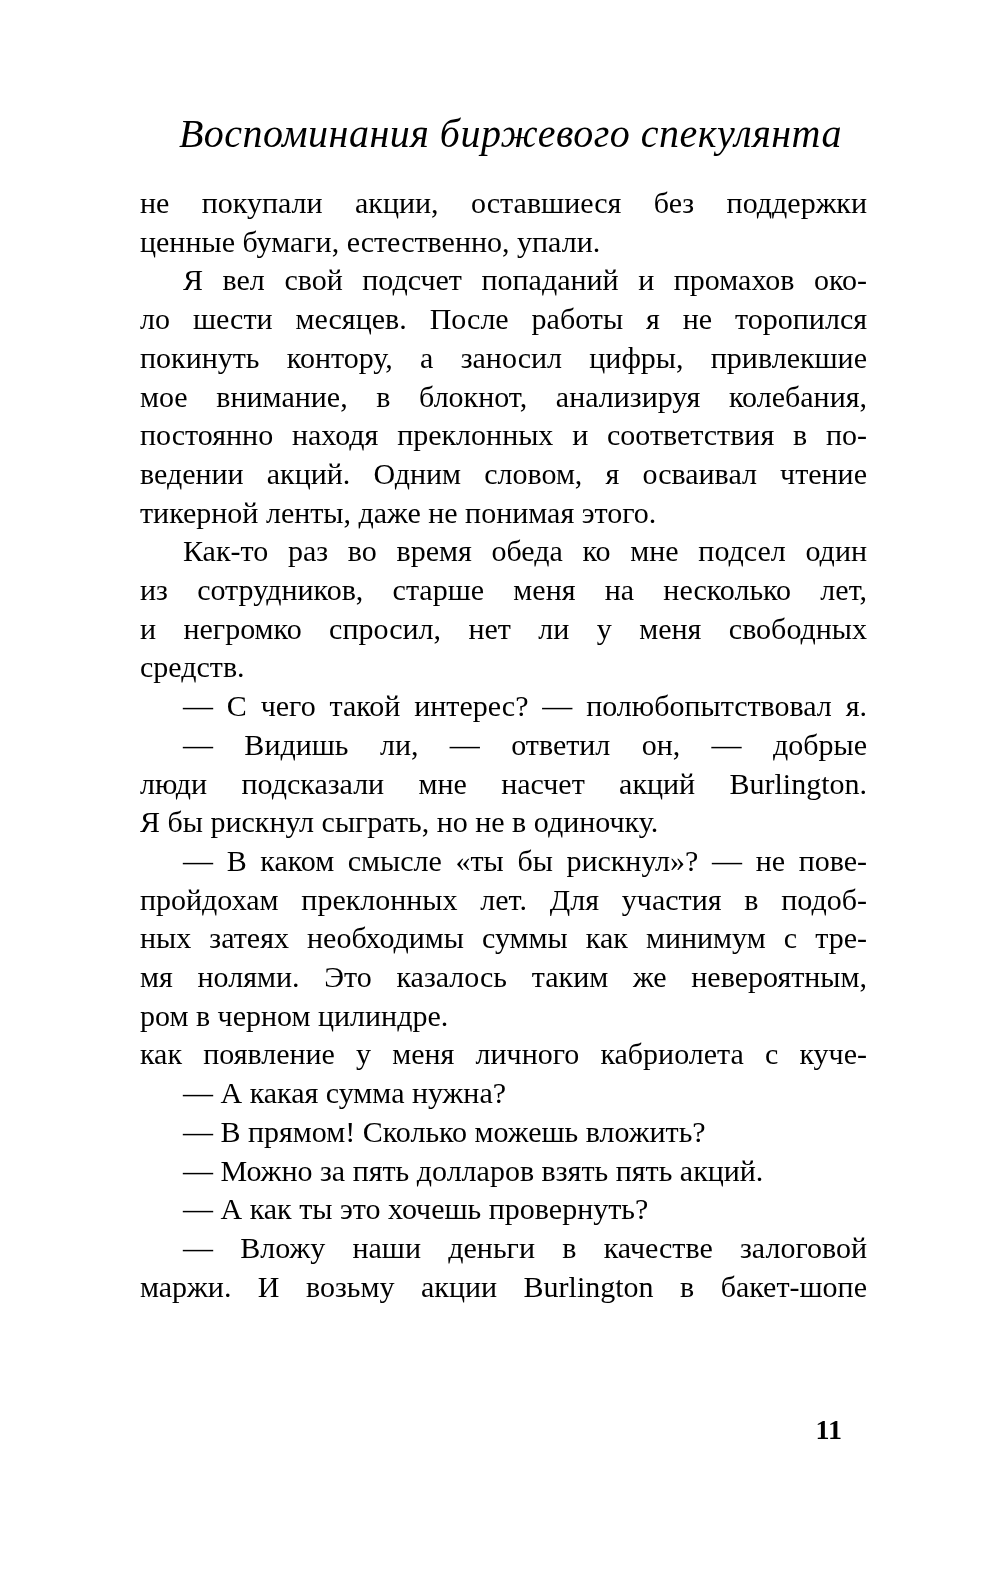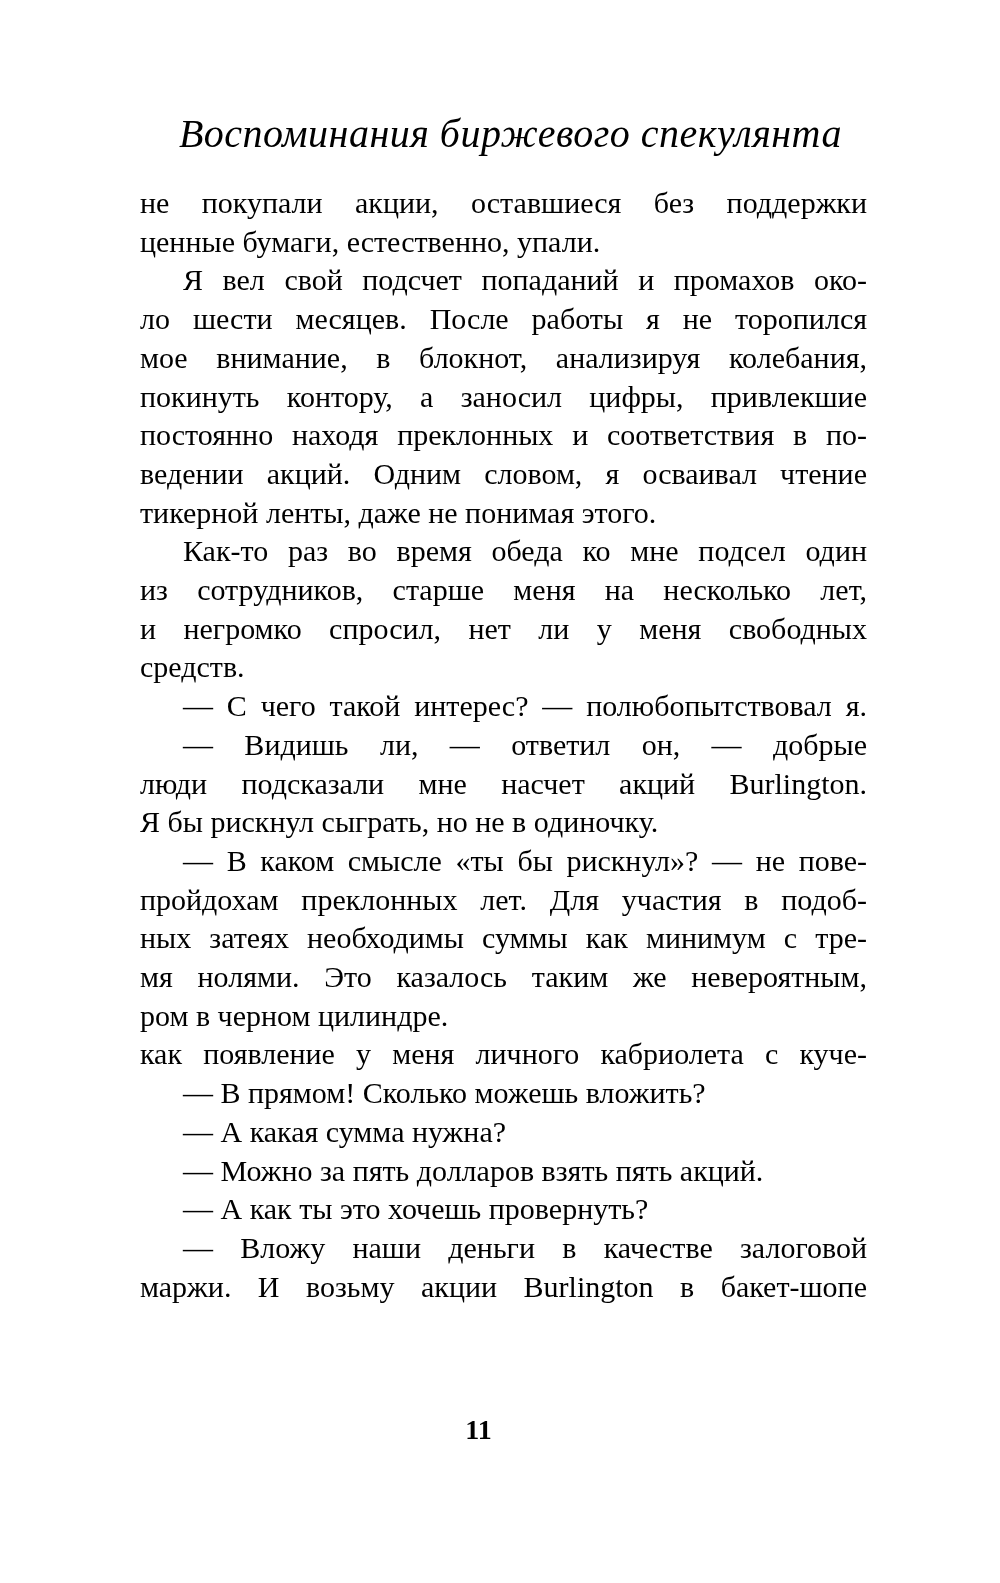--- a/index.html
+++ b/index.html
@@ -45,58 +45,58 @@
     text-align-last: justify;
   }
   .line.ind {
     text-indent: 43px;
   }
   .page-number {
     position: absolute;
     top: 1414px;
     left: 115px;
     width: 727px;
-    text-align: center;
+    text-align: right;
     font-size: 28px;
     font-weight: bold;
     line-height: 32px;
   }
 </style>
 </head>
 <body>
 
 <div class="page">
   <div class="running-header">Воспоминания биржевого спекулянта</div>
 
   <div class="body-text">
       <div class="line fill">не покупали акции, оставшиеся без поддержки</div>
       <div class="line">ценные бумаги, естественно, упали.</div>
       <div class="line fill ind">Я вел свой подсчет попаданий и промахов око-</div>
       <div class="line fill">ло шести месяцев. После работы я не торопился</div>
+      <div class="line fill">покинуть контору, а заносил цифры, привлекшие</div>
       <div class="line fill">мое внимание, в блокнот, анализируя колебания,</div>
-      <div class="line fill">покинуть контору, а заносил цифры, привлекшие</div>
       <div class="line fill">постоянно находя преклонных и соответствия в по-</div>
       <div class="line fill">ведении акций. Одним словом, я осваивал чтение</div>
       <div class="line">тикерной ленты, даже не понимая этого.</div>
       <div class="line fill ind">Как-то раз во время обеда ко мне подсел один</div>
       <div class="line fill">из сотрудников, старше меня на несколько лет,</div>
       <div class="line fill">и негромко спросил, нет ли у меня свободных</div>
       <div class="line">средств.</div>
       <div class="line fill ind">— С чего такой интерес? — полюбопытствовал я.</div>
       <div class="line fill ind">— Видишь ли, — ответил он, — добрые</div>
       <div class="line fill">люди подсказали мне насчет акций Burlington.</div>
       <div class="line">Я бы рискнул сыграть, но не в одиночку.</div>
       <div class="line fill ind">— В каком смысле «ты бы рискнул»? — не пове-</div>
       <div class="line fill">пройдохам преклонных лет. Для участия в подоб-</div>
       <div class="line fill">ных затеях необходимы суммы как минимум с тре-</div>
       <div class="line fill">мя нолями. Это казалось таким же невероятным,</div>
       <div class="line">ром в черном цилиндре.</div>
       <div class="line fill">как появление у меня личного кабриолета с куче-</div>
+      <div class="line ind">— А какая сумма нужна?</div>
       <div class="line ind">— В прямом! Сколько можешь вложить?</div>
-      <div class="line ind">— А какая сумма нужна?</div>
       <div class="line ind">— Можно за пять долларов взять пять акций.</div>
       <div class="line ind">— А как ты это хочешь провернуть?</div>
       <div class="line fill ind">— Вложу наши деньги в качестве залоговой</div>
       <div class="line fill">маржи. И возьму акции Burlington в бакет-шопе</div>
     </div>
 
   <div class="page-number">11</div>
 </div>
 
 </body></html>

